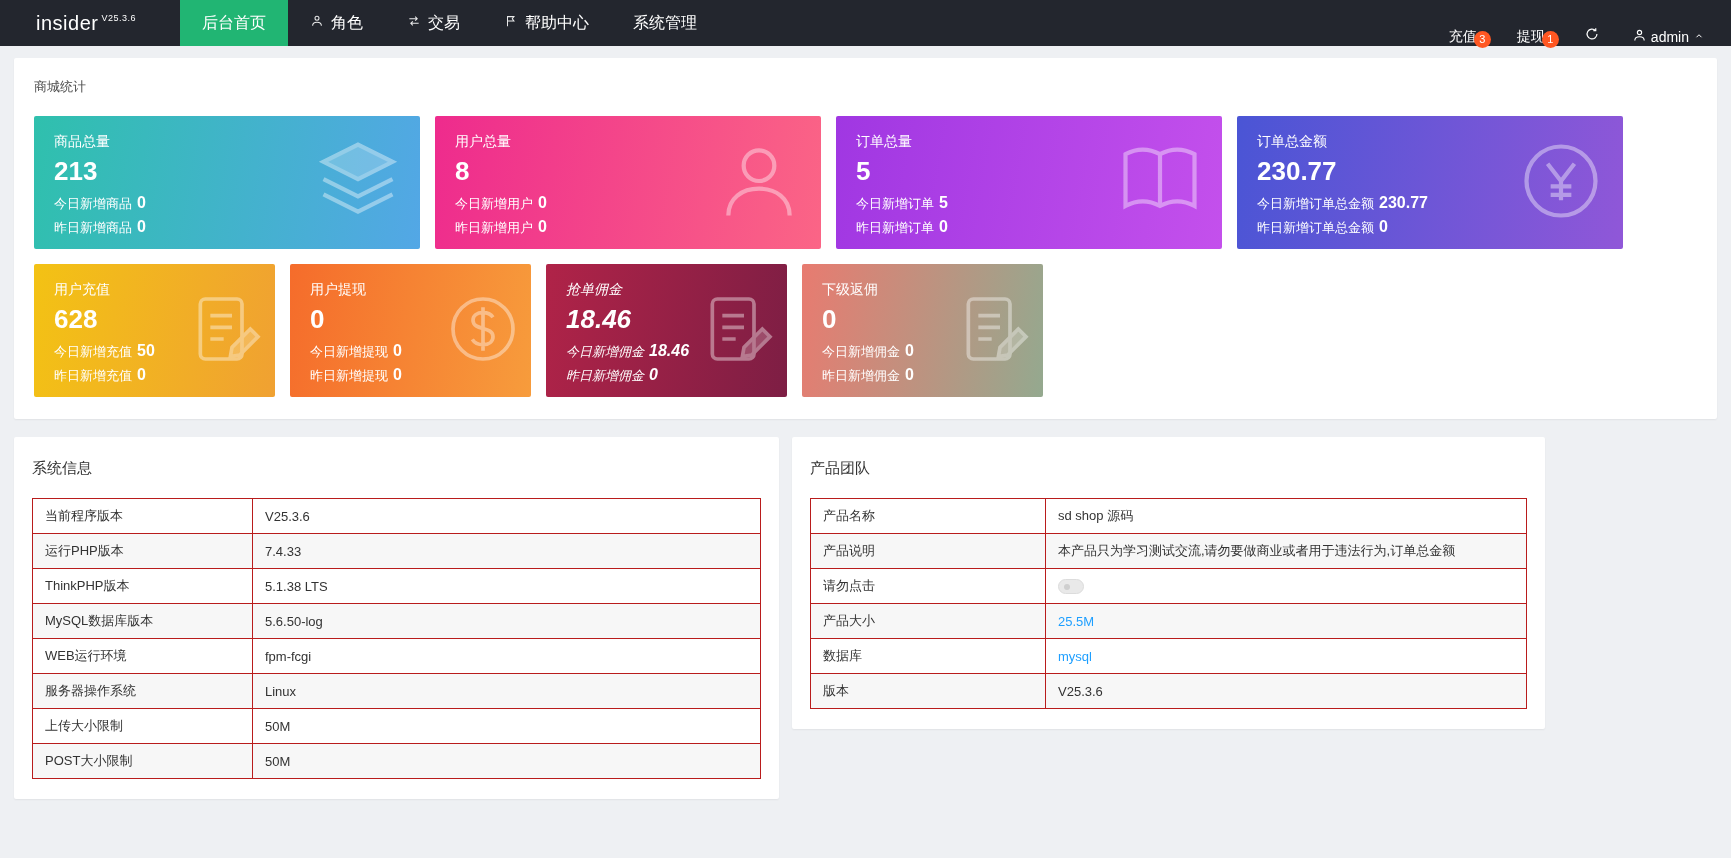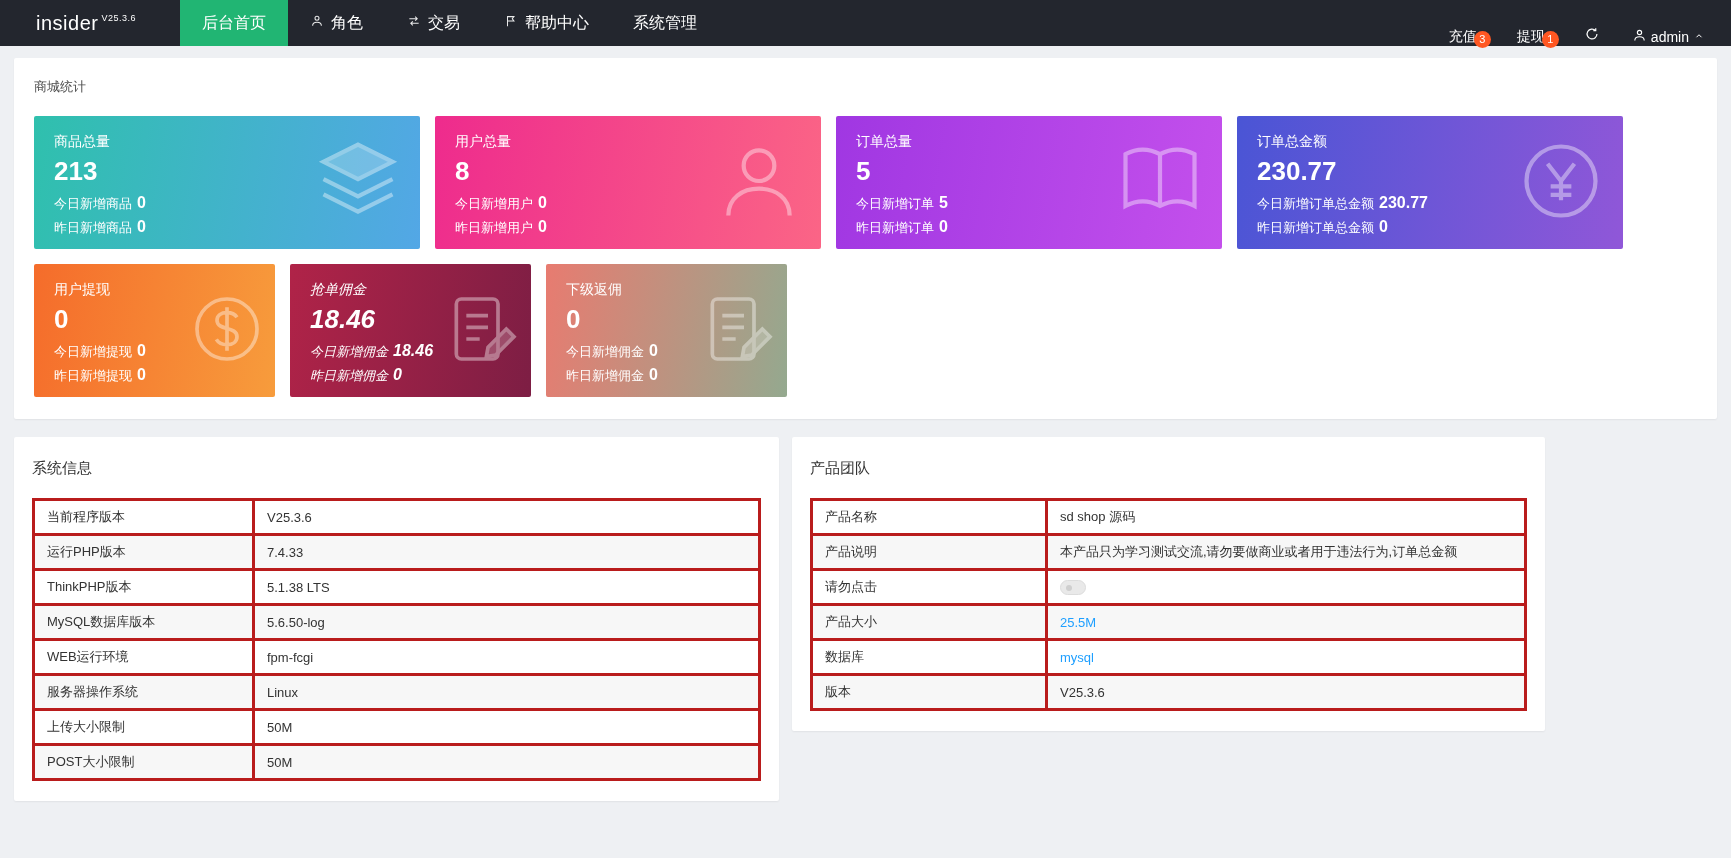--- a/index.html
+++ b/index.html
@@ -45,21 +45,21 @@
   .stat-line{ font-size:13px; margin-top:5px; position:relative; z-index:2; }
   .stat-line b{ font-size:16px; margin-left:5px; font-weight:bold; }
   .stat-icon{ position:absolute; right:16px; top:50%; transform:translateY(-50%); opacity:.4; z-index:1; }
   .stat-card.w2 .stat-icon{ right:8px; }
   
   .bottom{ display:flex; gap:13px; align-items:flex-start; }
   .info-card{ width:765px; padding:22px 18px 20px; }
   .team-card{ width:753px; padding:22px 18px 20px; }
   .card-title{ font-size:15px; color:#333; margin-bottom:20px; }
   table.kv{ width:100%; border-collapse:collapse; font-size:13px; color:#333; }
-  table.kv td{ border:3px solid #b91c1c; height:35px; padding:0 12px; }
+  table.kv td{ border:1px solid #b91c1c; height:35px; padding:0 12px; }
   table.kv tr:nth-child(even) td{ background:#f7f7f7; }
   .info-card td.lbl{ width:220px; }
   .team-card td.lbl{ width:235px; }
   td.val.link-val{ color:var(--link); cursor:pointer; }
   .pill-icon{
     display:inline-block; width:26px; height:15px; background:#e9e9e9; border:1px solid #dcdcdc;
     border-radius:8px; vertical-align:middle; position:relative;
   }
   .pill-icon::after{
     content:""; position:absolute; left:5px; top:4px; width:6px; height:6px;
@@ -202,20 +202,33 @@
               <circle cx="12" cy="12" r="9"></circle>
               <path d="M8.5 7.5 12 12l3.5-4.5M12 12v5M9.3 13.4h5.4M9.3 15.6h5.4"></path>
             </svg>
         </span>
       </div>
 
     </div>
 
     <div class="cards-row">
 
+      <div class="stat-card w2" style="background: linear-gradient(100deg, rgb(243, 194, 20) 0%, rgb(240, 161, 50) 100%);">
+        <div class="stat-title">用户充值</div>
+        <div class="stat-value">628</div>
+        <div class="stat-line"><span>今日新增充值</span><b>50</b></div>
+        <div class="stat-line"><span>昨日新增充值</span><b>0</b></div>
+        <span class="stat-icon">
+          <svg width="80" height="80" viewBox="0 0 24 24" fill="none" stroke="#fff" stroke-width="1.1">
+              <rect x="4" y="3" width="12.5" height="18" rx="1.5"></rect>
+              <path d="M7 8h6.5M7 11.5h6.5M7 15h4"></path>
+              <path d="M13.5 17.5 19 12l2.3 2.3-5.5 5.5-2.8.5.5-2.8z" fill="#fff" fill-opacity=".5"></path>
+            </svg>
+        </span>
+      </div>
 
       <div class="stat-card w2" style="background: linear-gradient(100deg, rgb(245, 108, 43) 0%, rgb(247, 156, 60) 100%);">
         <div class="stat-title">用户提现</div>
         <div class="stat-value">0</div>
         <div class="stat-line"><span>今日新增提现</span><b>0</b></div>
         <div class="stat-line"><span>昨日新增提现</span><b>0</b></div>
         <span class="stat-icon">
           <svg width="80" height="80" viewBox="0 0 24 24" fill="none" stroke="#fff" stroke-width="1.1">
               <circle cx="12" cy="12" r="9"></circle>
               <path d="M15 8.5c-.6-.9-1.7-1.4-3-1.4-1.8 0-3 .9-3 2.3 0 3.2 6 1.7 6 4.9 0 1.5-1.3 2.4-3 2.4-1.4 0-2.6-.6-3.2-1.6M12 5.5v13"></path>

